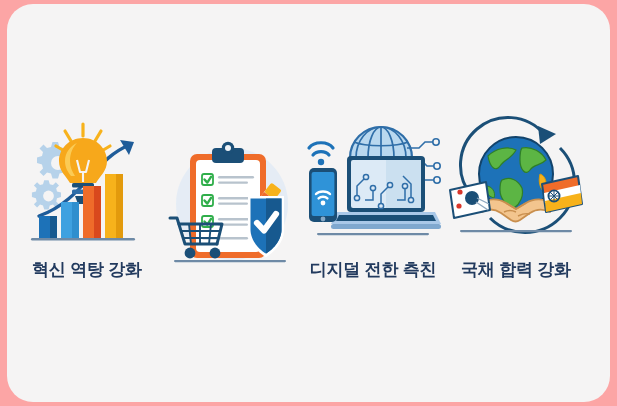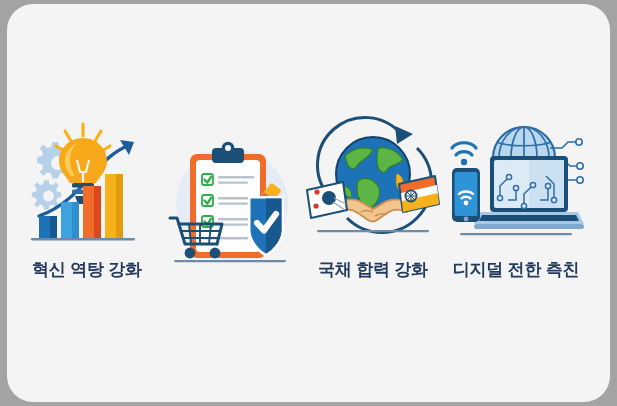--- a/index.html
+++ b/index.html
@@ -12,21 +12,21 @@
     width: 617px;
     height: 406px;
     overflow: hidden;
     font-family: "Liberation Sans", "DejaVu Sans", sans-serif;
   }
 
   .page {
     position: relative;
     width: 617px;
     height: 406px;
-    background: #a3a3a3;
+    background: #fca5a5;
   }
 
   .card {
     position: absolute;
     left: 7px;
     top: 4px;
     width: 603px;
     height: 398px;
     background: #f5f4f4;
     border-radius: 26px;
@@ -189,20 +189,92 @@
 
           <rect x="14" y="122" width="112" height="2.2" rx="1.1" fill="#6e8aa6"></rect>
         </svg>
       </div>
     </div>
 
     <div class="panel">
       <div class="art">
         <svg viewBox="0 0 140 140" xmlns="http://www.w3.org/2000/svg">
 
+          <circle cx="78" cy="46" r="31" fill="#b9d8ef" stroke="#2f6ea8" stroke-width="2.2"></circle>
+          <g stroke="#2f6ea8" stroke-width="1.7" fill="none">
+            <ellipse cx="78" cy="46" rx="13" ry="31"></ellipse>
+            <ellipse cx="78" cy="46" rx="25" ry="31"></ellipse>
+            <line x1="47" y1="46" x2="109" y2="46"></line>
+            <path d="M51 30 C62 35 94 35 105 30"></path>
+            <path d="M51 62 C62 57 94 57 105 62"></path>
+            <line x1="78" y1="15" x2="78" y2="77"></line>
+          </g>
+
+          <g stroke="#2f6ea8" stroke-width="1.6" fill="none">
+            <path d="M104 36 L116 36 L122 30 L130 30"></path>
+            <path d="M106 48 L118 48 L124 54 L131 54"></path>
+            <path d="M103 60 L114 60 L120 68 L131 68"></path>
+          </g>
+          <g fill="#f5f4f4" stroke="#2f6ea8" stroke-width="1.6">
+            <circle cx="133" cy="30" r="3.2"></circle>
+            <circle cx="134" cy="54" r="3.2"></circle>
+            <circle cx="134" cy="68" r="3.2"></circle>
+          </g>
+
+          <rect x="44" y="44" width="78" height="56" rx="4" fill="#1b4f77"></rect>
+          <rect x="48" y="48" width="70" height="48" rx="2" fill="#dceaf6"></rect>
+          <path d="M83 48 L118 48 L118 96 L83 96 Z" fill="#cbe0f0"></path>
+
+          <g stroke="#2f6ea8" stroke-width="1.5" fill="none">
+            <path d="M54 84 L54 74 L62 66"></path>
+            <path d="M62 88 L70 88 L70 78"></path>
+            <path d="M78 92 L78 82 L86 74"></path>
+            <path d="M94 88 L102 88 L102 76"></path>
+            <path d="M108 86 L108 72 L100 64"></path>
+          </g>
+          <g fill="#dceaf6" stroke="#2f6ea8" stroke-width="1.5">
+            <circle cx="54" cy="86" r="2.6"></circle>
+            <circle cx="70" cy="76" r="2.6"></circle>
+            <circle cx="78" cy="94" r="2.6"></circle>
+            <circle cx="102" cy="74" r="2.6"></circle>
+            <circle cx="108" cy="88" r="2.6"></circle>
+            <circle cx="63" cy="65" r="2.6"></circle>
+            <circle cx="87" cy="73" r="2.6"></circle>
+          </g>
+
+          <path d="M34 100 L132 100 L138 112 L28 112 Z" fill="#a9c8e8"></path>
+          <path d="M36 103 L130 103 L133 109 L33 109 Z" fill="#1b4f77"></path>
+          <rect x="28" y="112" width="110" height="5" rx="2.5" fill="#7fa8cf"></rect>
+
+          <rect x="6" y="56" width="28" height="54" rx="5" fill="#1b4f77"></rect>
+          <rect x="8.6" y="60" width="22.8" height="44" rx="2" fill="#2f93d8"></rect>
+          <circle cx="20" cy="107" r="2.4" fill="#88a9c6"></circle>
+
+          <g fill="none" stroke="#ffffff" stroke-width="2.4" stroke-linecap="round">
+            <path d="M13 82 C16 78.6 24 78.6 27 82"></path>
+            <path d="M15.6 86.4 C17.8 84.2 22.2 84.2 24.4 86.4"></path>
+          </g>
+          <circle cx="20" cy="91" r="2.4" fill="#ffffff"></circle>
+
+          <g fill="none" stroke="#1d72b8" stroke-width="3.2" stroke-linecap="round">
+            <path d="M6 36 C11 29 25 29 30 36"></path>
+            <path d="M10 43 C13.5 38.6 22.5 38.6 26 43"></path>
+          </g>
+          <circle cx="18" cy="50" r="3.2" fill="#1d72b8"></circle>
+
+          <rect x="14" y="121" width="112" height="2.2" rx="1.1" fill="#6e8aa6"></rect>
+        </svg>
+      </div>
+      <div class="panel-label">디지덜 전한 측친</div>
+    </div>
+
+    <div class="panel">
+      <div class="art">
+        <svg viewBox="0 0 140 140" xmlns="http://www.w3.org/2000/svg">
+
           <g fill="none" stroke="#1b4f77" stroke-width="3">
             <path d="M26 84 A46 46 0 1 1 98 22"></path>
             <path d="M114 36 A46 46 0 0 1 44 106"></path>
           </g>
           <path d="M92 14 L110 22 L94 32 Z" fill="#1b4f77"></path>
 
           <circle cx="70" cy="62" r="37" fill="#1d72b8" stroke="#12436b" stroke-width="2"></circle>
           <g fill="#5cb544" stroke="#2f7f28" stroke-width="1.2">
             <path d="M42 44 C50 36 62 34 70 38 C66 46 58 48 54 54 C50 60 44 56 42 44 Z"></path>
             <path d="M76 36 C86 34 96 40 100 48 C94 54 88 52 84 58 C80 64 74 58 74 48 C74 42 74 38 76 36 Z"></path>
@@ -235,86 +307,14 @@
             <line x1="104" y1="80" x2="112" y2="88"></line>
             <line x1="112" y1="80" x2="104" y2="88"></line>
           </g>
 
           <rect x="14" y="118" width="112" height="2.2" rx="1.1" fill="#6e8aa6"></rect>
         </svg>
       </div>
       <div class="panel-label">국채 합력 강화</div>
     </div>
 
-    <div class="panel">
-      <div class="art">
-        <svg viewBox="0 0 140 140" xmlns="http://www.w3.org/2000/svg">
-
-          <circle cx="78" cy="46" r="31" fill="#b9d8ef" stroke="#2f6ea8" stroke-width="2.2"></circle>
-          <g stroke="#2f6ea8" stroke-width="1.7" fill="none">
-            <ellipse cx="78" cy="46" rx="13" ry="31"></ellipse>
-            <ellipse cx="78" cy="46" rx="25" ry="31"></ellipse>
-            <line x1="47" y1="46" x2="109" y2="46"></line>
-            <path d="M51 30 C62 35 94 35 105 30"></path>
-            <path d="M51 62 C62 57 94 57 105 62"></path>
-            <line x1="78" y1="15" x2="78" y2="77"></line>
-          </g>
-
-          <g stroke="#2f6ea8" stroke-width="1.6" fill="none">
-            <path d="M104 36 L116 36 L122 30 L130 30"></path>
-            <path d="M106 48 L118 48 L124 54 L131 54"></path>
-            <path d="M103 60 L114 60 L120 68 L131 68"></path>
-          </g>
-          <g fill="#f5f4f4" stroke="#2f6ea8" stroke-width="1.6">
-            <circle cx="133" cy="30" r="3.2"></circle>
-            <circle cx="134" cy="54" r="3.2"></circle>
-            <circle cx="134" cy="68" r="3.2"></circle>
-          </g>
-
-          <rect x="44" y="44" width="78" height="56" rx="4" fill="#1b4f77"></rect>
-          <rect x="48" y="48" width="70" height="48" rx="2" fill="#dceaf6"></rect>
-          <path d="M83 48 L118 48 L118 96 L83 96 Z" fill="#cbe0f0"></path>
-
-          <g stroke="#2f6ea8" stroke-width="1.5" fill="none">
-            <path d="M54 84 L54 74 L62 66"></path>
-            <path d="M62 88 L70 88 L70 78"></path>
-            <path d="M78 92 L78 82 L86 74"></path>
-            <path d="M94 88 L102 88 L102 76"></path>
-            <path d="M108 86 L108 72 L100 64"></path>
-          </g>
-          <g fill="#dceaf6" stroke="#2f6ea8" stroke-width="1.5">
-            <circle cx="54" cy="86" r="2.6"></circle>
-            <circle cx="70" cy="76" r="2.6"></circle>
-            <circle cx="78" cy="94" r="2.6"></circle>
-            <circle cx="102" cy="74" r="2.6"></circle>
-            <circle cx="108" cy="88" r="2.6"></circle>
-            <circle cx="63" cy="65" r="2.6"></circle>
-            <circle cx="87" cy="73" r="2.6"></circle>
-          </g>
-
-          <path d="M34 100 L132 100 L138 112 L28 112 Z" fill="#a9c8e8"></path>
-          <path d="M36 103 L130 103 L133 109 L33 109 Z" fill="#1b4f77"></path>
-          <rect x="28" y="112" width="110" height="5" rx="2.5" fill="#7fa8cf"></rect>
-
-          <rect x="6" y="56" width="28" height="54" rx="5" fill="#1b4f77"></rect>
-          <rect x="8.6" y="60" width="22.8" height="44" rx="2" fill="#2f93d8"></rect>
-          <circle cx="20" cy="107" r="2.4" fill="#88a9c6"></circle>
-
-          <g fill="none" stroke="#ffffff" stroke-width="2.4" stroke-linecap="round">
-            <path d="M13 82 C16 78.6 24 78.6 27 82"></path>
-            <path d="M15.6 86.4 C17.8 84.2 22.2 84.2 24.4 86.4"></path>
-          </g>
-          <circle cx="20" cy="91" r="2.4" fill="#ffffff"></circle>
-
-          <g fill="none" stroke="#1d72b8" stroke-width="3.2" stroke-linecap="round">
-            <path d="M6 36 C11 29 25 29 30 36"></path>
-            <path d="M10 43 C13.5 38.6 22.5 38.6 26 43"></path>
-          </g>
-          <circle cx="18" cy="50" r="3.2" fill="#1d72b8"></circle>
-
-          <rect x="14" y="121" width="112" height="2.2" rx="1.1" fill="#6e8aa6"></rect>
-        </svg>
-      </div>
-      <div class="panel-label">디지덜 전한 측친</div>
-    </div>
-
   </div>
 </div>
 
 </body></html>

